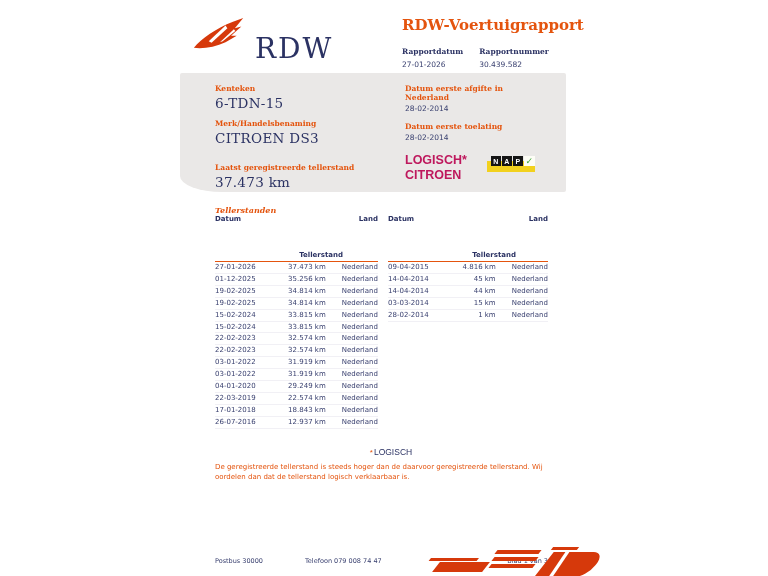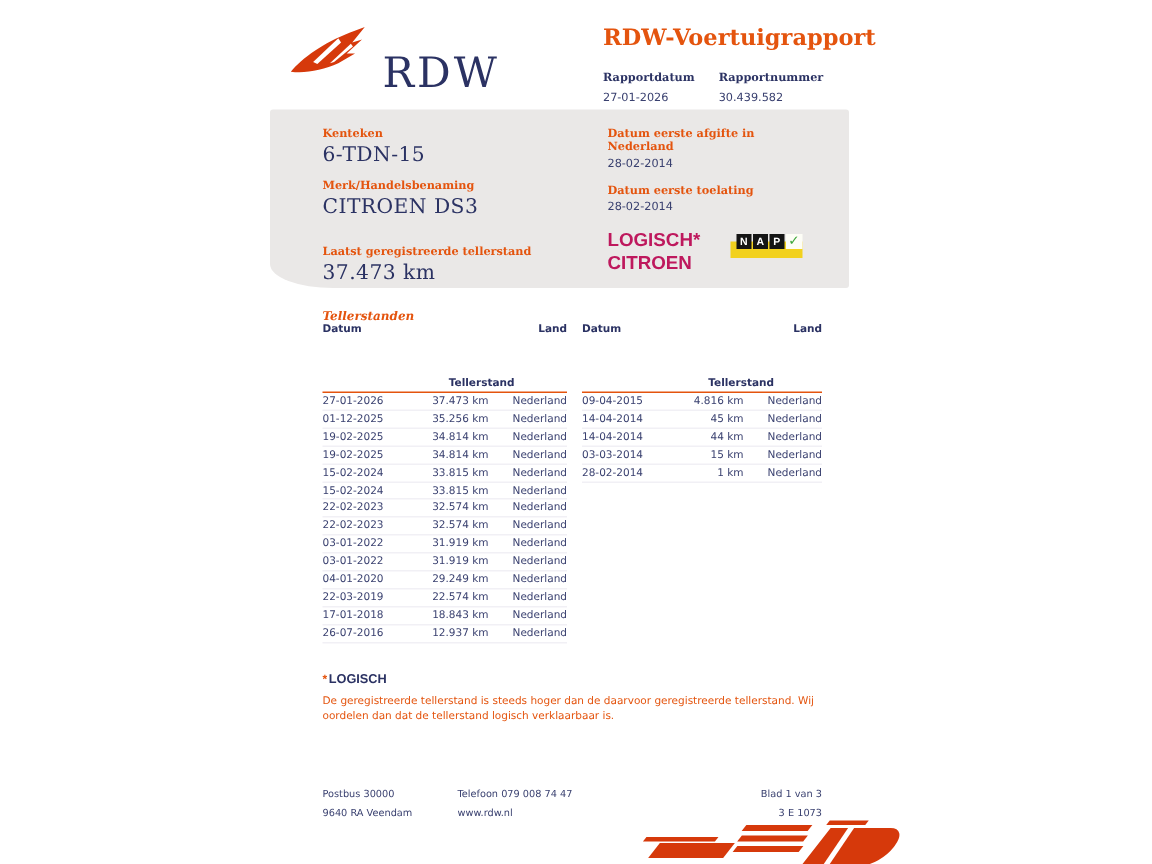--- a/index.html
+++ b/index.html
@@ -45,30 +45,30 @@
   .otable.right{left:388px;width:160px;}
   .thead{display:flex;border-bottom:1.5px solid #e4540e;padding-bottom:2px;font-size:7px;font-weight:bold;color:#2b3263;}
   .trow{display:flex;font-size:7px;color:#3a4170;line-height:10.9px;border-bottom:1px solid #f1f0f5;}
   .c-datum{width:72px;}
   .c-tellerstand{width:56px;text-align:right;padding-right:16px;box-sizing:border-box;}
   .thead .c-tellerstand{text-align:right;padding-right:0;margin-top:36px;}
   .c-land{flex:1;text-align:right;}
 
   
   .footnote{position:absolute;left:215px;top:447px;width:352px;}
-  .fn-title{font-family:"Liberation Sans",sans-serif;font-weight:bold;font-size:8.5px;color:#2b3263;}
+  .fn-title{font-family:"Liberation Sans",sans-serif;font-weight:normal;font-size:8.5px;color:#2b3263;text-align:center;}
   .fn-marker{color:#e4540e;font-size:8px;margin-right:1px;}
   .fn-text{margin-top:5px;font-size:7px;color:#e4540e;line-height:10px;}
 
   
   .footer{position:absolute;left:215px;top:525px;width:333px;display:flex;font-size:6.5px;color:#3a4170;}
   .foot-col1{width:90px;}
   .foot-col2{flex:1;}
   .foot-col3{text-align:right;}
-  .foot-line{margin-bottom:5px;}
+  .foot-line{margin-bottom:5px;margin-top:32px;}
   .foot-link{color:#3a4170;text-decoration:none;}
 
   
   .bottom-graphic{position:absolute;left:424px;top:547px;width:176px;height:30px;}
   .bg-bar{position:absolute;background:#d6390b;transform:skewX(-38deg);}
   .b1{left:6px;top:11px;width:48px;height:2.5px;}
   .b2{left:12px;top:15px;width:50px;height:10px;}
   .b3{left:72px;top:3px;width:44px;height:4px;}
   .b4{left:69px;top:10px;width:44px;height:4px;}
   .b5{left:66px;top:17px;width:44px;height:4px;}

